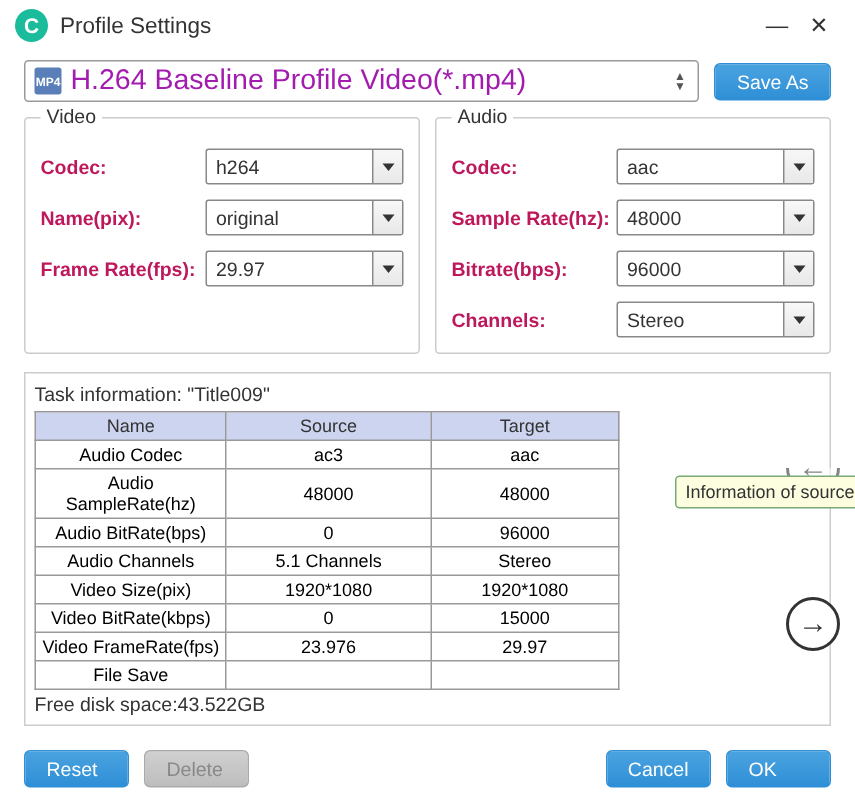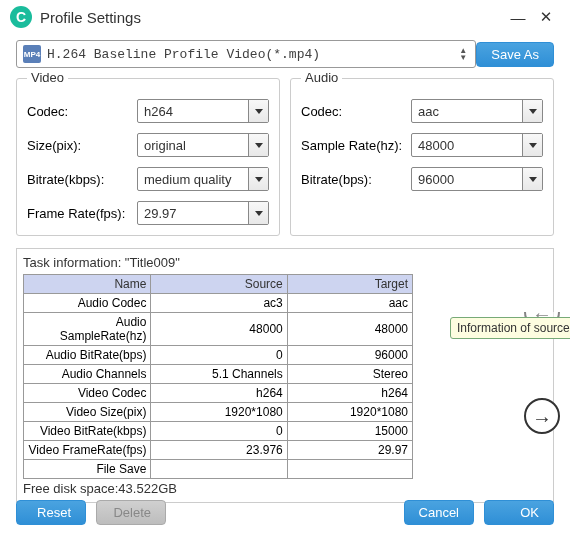--- a/index.html
+++ b/index.html
@@ -1,40 +1,40 @@
 <!DOCTYPE html>
 <html><head>
 <meta charset="utf-8">
 <style>
 * { box-sizing: border-box; font-family: Arial, sans-serif; }
 body { margin: 0; padding: 0; background: #fff; width: 570px; height: 535px; overflow: hidden; position: relative; }
 .titlebar { display: flex; align-items: center; padding: 6px 10px; height: 34px; }
 .titlebar .logo { width: 22px; height: 22px; background: #1abc9c; border-radius: 50%; display: flex; align-items: center; justify-content: center; color: #fff; font-weight: bold; font-size: 14px; margin-right: 8px; }
 .titlebar .title { font-size: 15px; font-weight: normal; color: #333; flex: 1; }
 .titlebar .winbtn { width: 28px; text-align: center; font-size: 15px; color: #333; cursor: pointer; }
-.toprow { display: flex; align-items: center; padding: 6px 16px 10px 16px; }
+.toprow { display: flex; align-items: center; padding: 6px 16px 10px 16px; gap: 10px; }
 .profile-select { flex: 1; display: flex; align-items: center; border: 1px solid #999; border-radius: 3px; background: #fff; height: 28px; padding: 0 4px 0 6px; }
 .profile-select .picon { width: 18px; height: 18px; background: #5a7fb8; border-radius: 2px; margin-right: 6px; display:flex;align-items:center;justify-content:center;color:#fff;font-size:8px;font-weight:bold; }
-.profile-select .ptext { flex: 1; font-size: 13px; color: #404040; font-family: Liberation Mono, monospace; }
+.profile-select .ptext { flex: 1; font-size: 19px; color: #a21caf; }
 .profile-select .parrows { width: 16px; display:flex; flex-direction:column; align-items:center; font-size:8px; color:#555; line-height:7px; }
-.btn { background: linear-gradient(#4aa3e0, #2f8fd6); color: #fff; border: 1px solid #2f8fd6; border-radius: 4px; padding: 4px 14px; font-size: 13px; cursor: pointer; min-width:70px; text-align:right; }
+.btn { background: linear-gradient(#4aa3e0, #2f8fd6); color: #fff; border: 1px solid #2f8fd6; border-radius: 4px; padding: 4px 14px; font-size: 13px; cursor: pointer; min-width:70px; text-align:left; }
 .btn.gray { background: linear-gradient(#d0d0d0, #bdbdbd); border-color: #aaa; color: #888; }
 .groups { display: flex; padding: 0 16px; gap: 10px; }
 .group { flex: 1; border: 1px solid #ccc; border-radius: 3px; padding: 20px 10px 10px 10px; position: relative; }
 .group .legend { position: absolute; top: -9px; left: 10px; background: #fff; padding: 0 4px; font-size: 13px; color: #333; }
 .row { display: flex; align-items: center; margin-bottom: 10px; }
-.row label { width: 110px; font-size: 13px; color: #000000; }
+.row label { width: 110px; font-size: 13px; color: #be185d; font-weight: bold; }
 .combo { flex: 1; display: flex; border: 1px solid #888; border-radius: 2px; height: 24px; background: #fff; }
 .combo .cval { flex: 1; padding: 0 6px; font-size: 13px; color: #333; display:flex; align-items:center; }
 .combo .carrow { width: 20px; border-left: 1px solid #888; display:flex; align-items:center; justify-content:center; background: linear-gradient(#f8f8f8,#e8e8e8); }
 .combo .carrow::after { content:''; border-left:4px solid transparent; border-right:4px solid transparent; border-top:5px solid #333; }
 .taskbox { margin: 12px 16px 0 16px; border: 1px solid #ccc; padding: 6px; position: relative; }
 .taskbox .tasktitle { font-size: 13px; color: #333; margin-bottom: 4px; }
 table { border-collapse: collapse; width: 390px; }
-th, td { border: 1px solid #999; font-size: 12px; padding: 2px 4px; text-align: right; height: 18px; }
+th, td { border: 1px solid #999; font-size: 12px; padding: 2px 4px; text-align: center; height: 18px; }
 th { background: #cdd4f0; font-weight: normal; color: #333; }
 .freespace { font-size: 13px; color: #333; margin-top: 2px; }
 .footer { position: absolute; bottom: 10px; left: 0; right: 0; display: flex; padding: 0 16px; gap: 10px; }
 .footer .spacer { flex: 1; }
 .tooltip { position: absolute; top: 317px; left: 450px; background: #fdfde0; border: 1px solid #7a7; border-radius: 3px; padding: 3px 6px; font-size: 12px; color: #333; white-space: nowrap; z-index: 10; }
 .navcircle { position: absolute; width: 36px; height: 36px; border: 2px solid #333; border-radius: 50%; display:flex; align-items:center; justify-content:center; font-size:20px; color:#333; background:#fff; cursor:pointer; }
 .navcircle.top { top: 294px; right: 10px; clip-path: inset(50% 0 0 0); opacity:0.6; }
 .navcircle.bot { top: 398px; right: 10px; }
 </style>
 </head>
@@ -63,30 +63,23 @@
   <div class="group">
     <div class="legend">Video</div>
     <div class="row">
       <label>Codec:</label>
       <div class="combo">
           <div class="cval">h264</div>
           <div class="carrow"></div>
         </div>
     </div>
     <div class="row">
-      <label>Size(pix):</label>
+      <label>Name(pix):</label>
       <div class="combo">
           <div class="cval">original</div>
-          <div class="carrow"></div>
-        </div>
-    </div>
-    <div class="row">
-      <label>Bitrate(kbps):</label>
-      <div class="combo">
-          <div class="cval">medium quality</div>
           <div class="carrow"></div>
         </div>
     </div>
     <div class="row" style="margin-bottom:0">
       <label>Frame Rate(fps):</label>
       <div class="combo">
           <div class="cval">29.97</div>
           <div class="carrow"></div>
         </div>
     </div>
@@ -104,20 +97,27 @@
       <label>Sample Rate(hz):</label>
       <div class="combo">
           <div class="cval">48000</div>
           <div class="carrow"></div>
         </div>
     </div>
     <div class="row">
       <label>Bitrate(bps):</label>
       <div class="combo">
           <div class="cval">96000</div>
+          <div class="carrow"></div>
+        </div>
+    </div>
+    <div class="row" style="margin-bottom:0">
+      <label>Channels:</label>
+      <div class="combo">
+          <div class="cval">Stereo</div>
           <div class="carrow"></div>
         </div>
     </div>
   </div>
 </div>
 
 <div class="taskbox">
   <div class="tasktitle">Task information: "Title009"</div>
   <table>
     <thead>
@@ -140,25 +140,20 @@
         </tr>
         <tr>
           <td>Audio BitRate(bps)</td>
           <td>0</td>
           <td>96000</td>
         </tr>
         <tr>
           <td>Audio Channels</td>
           <td>5.1 Channels</td>
           <td>Stereo</td>
-        </tr>
-        <tr>
-          <td>Video Codec</td>
-          <td>h264</td>
-          <td>h264</td>
         </tr>
         <tr>
           <td>Video Size(pix)</td>
           <td>1920*1080</td>
           <td>1920*1080</td>
         </tr>
         <tr>
           <td>Video BitRate(kbps)</td>
           <td>0</td>
           <td>15000</td>

